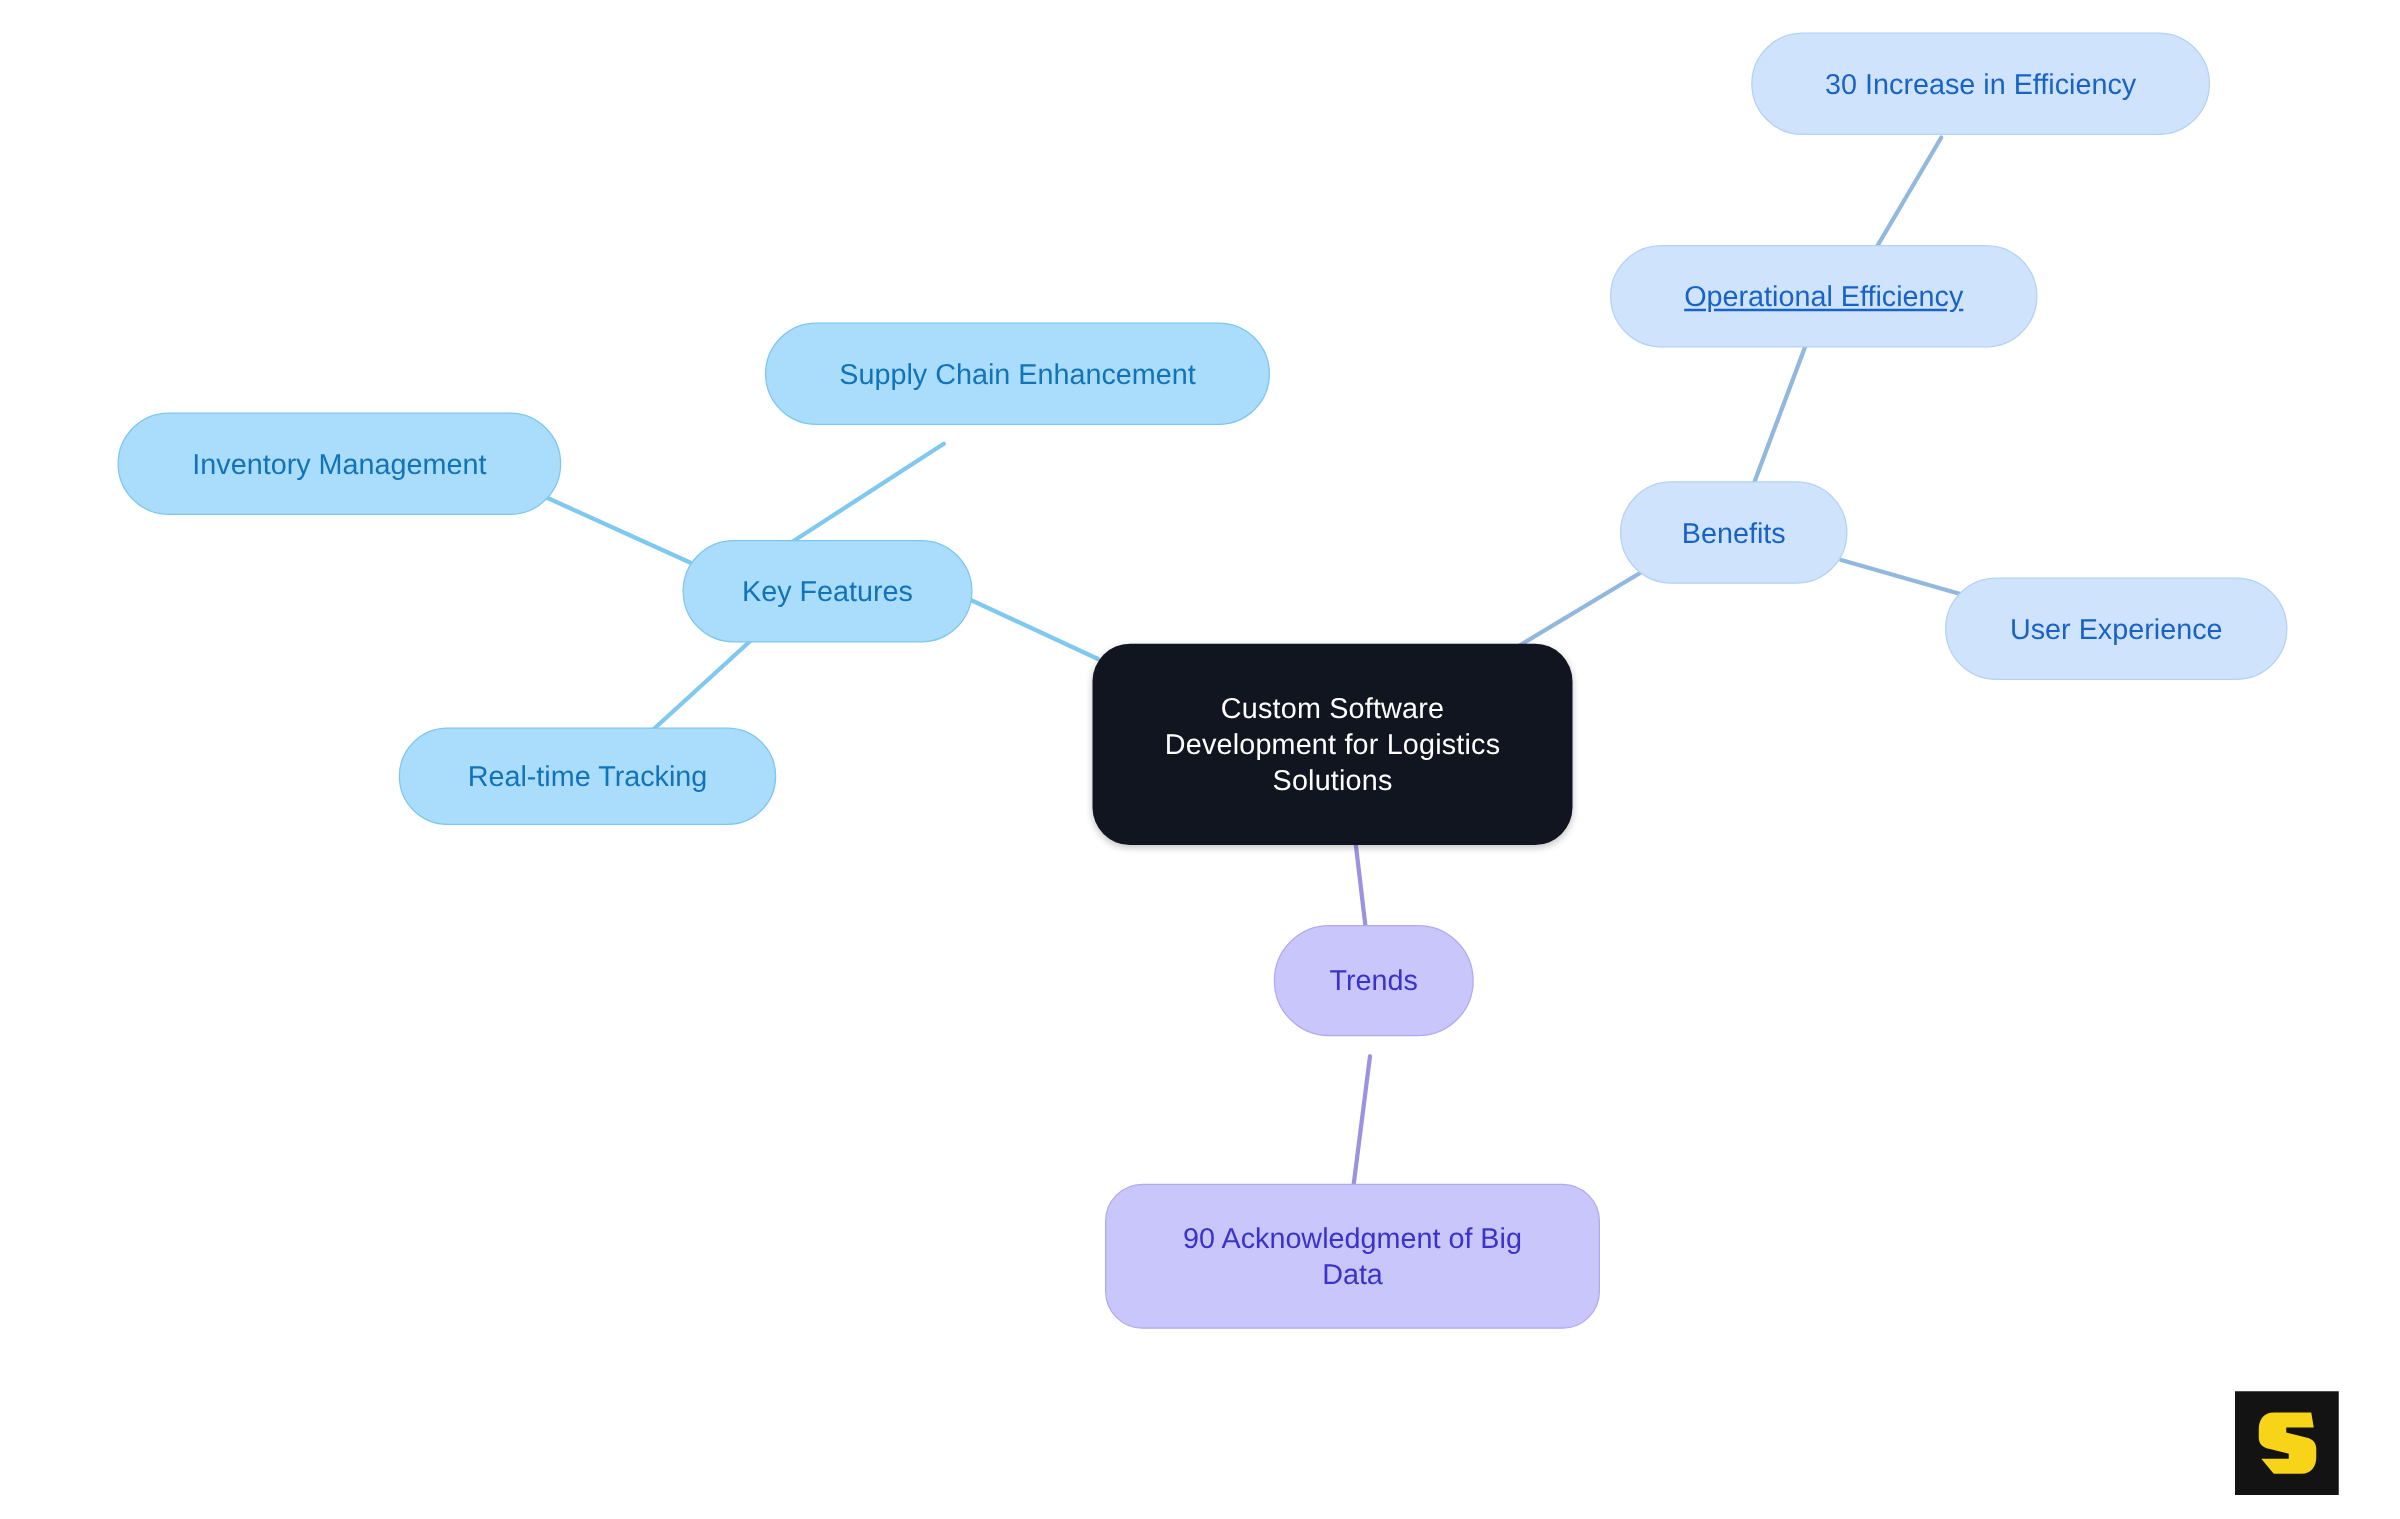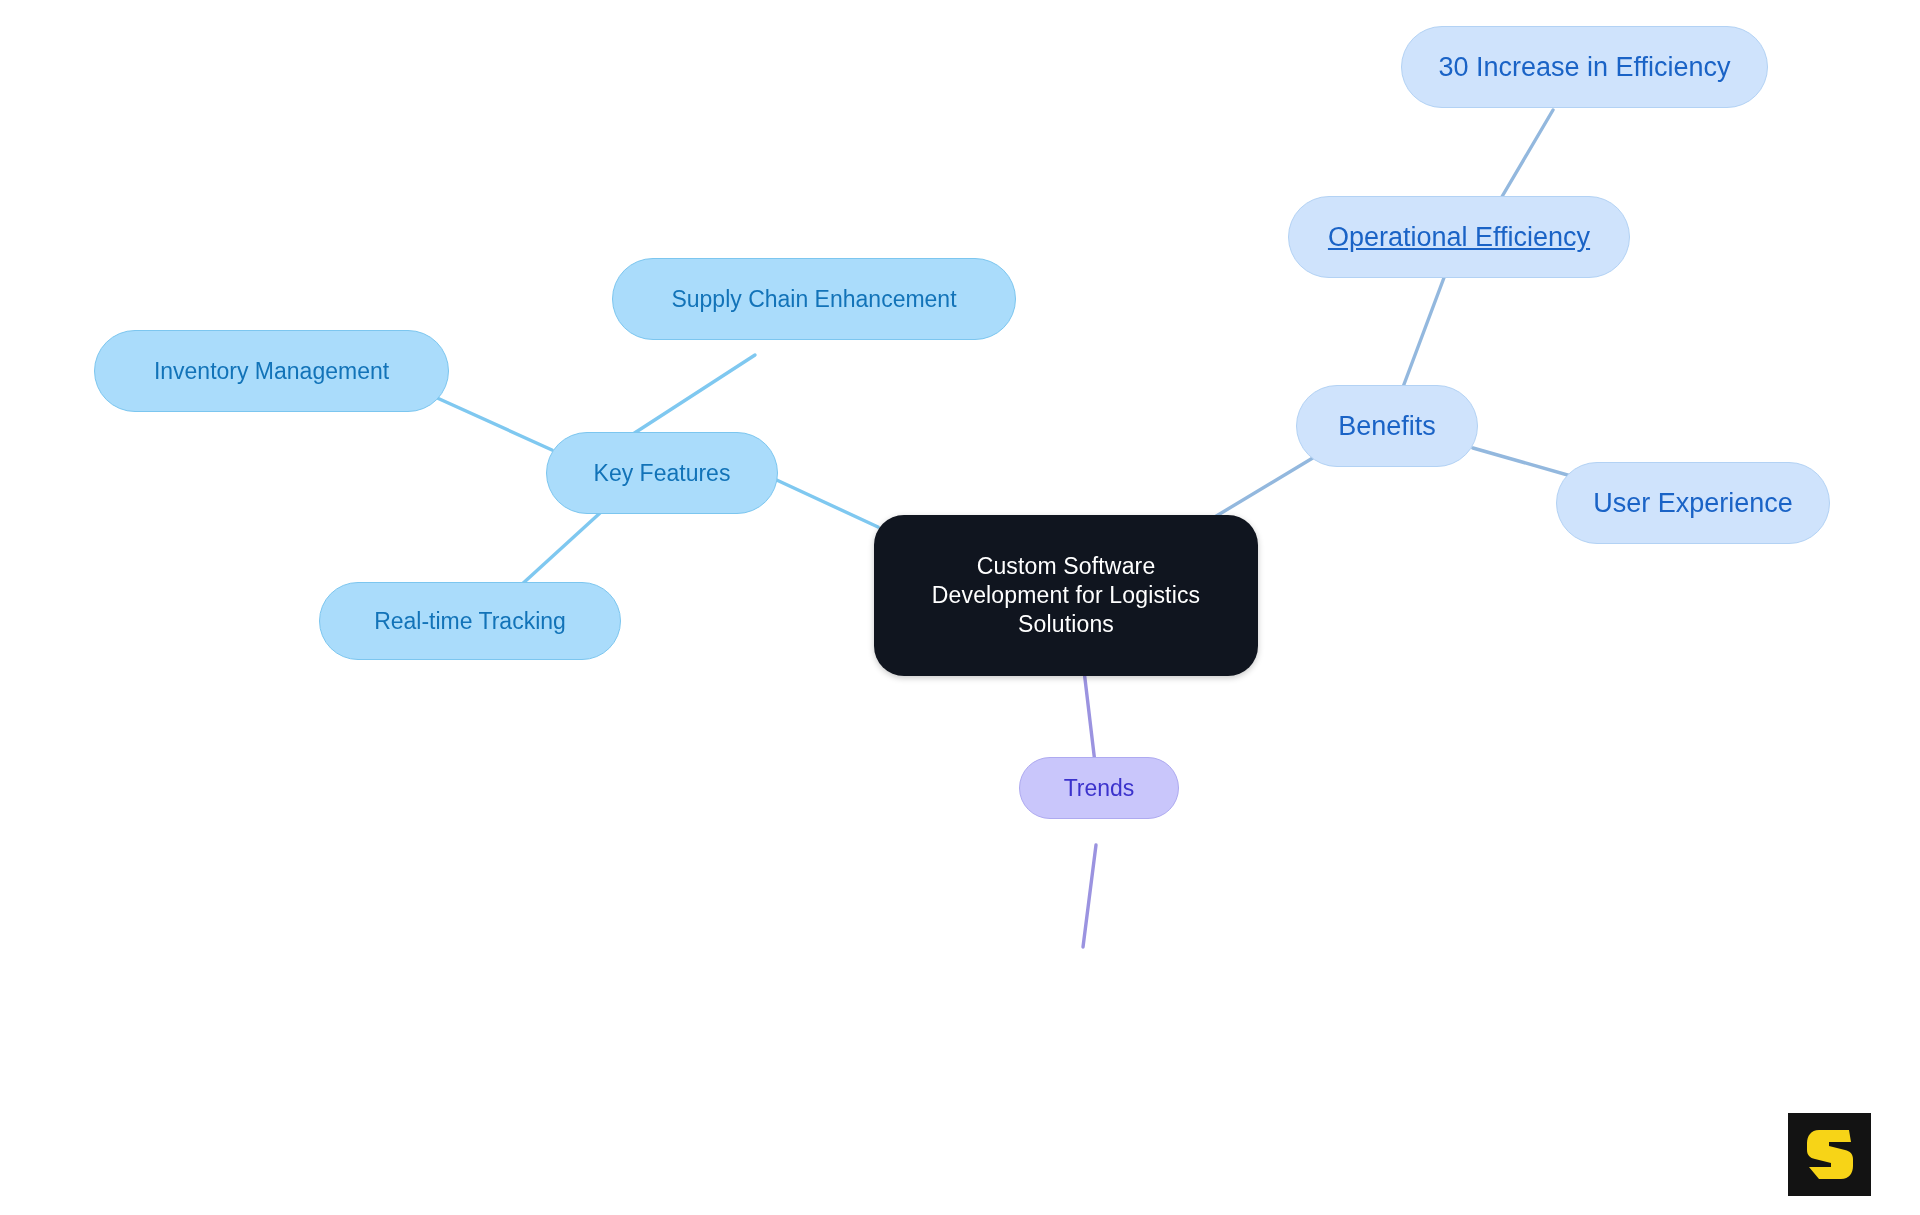--- a/index.html
+++ b/index.html
@@ -61,21 +61,21 @@
     border-radius: 999px;
     font-size: 23px;
   }
 
   
   .node-ice {
     background: #cfe3fc;
     border: 1.6px solid #b3d2f4;
     color: #1a63c6;
     border-radius: 999px;
-    font-size: 27px;
+    font-size: 23px;
   }
 
   
   .node-lav {
     background: #c9c6fb;
     border: 1.6px solid #aeaaf0;
     color: #3b32cc;
     border-radius: 999px;
     font-size: 23px;
   }
@@ -141,22 +141,24 @@
   <div class="node node-sky" style="left:319px; top:582px; width:302px; height:78px;">Real-time Tracking</div>
 
   <div class="node node-ice" style="left:1296px; top:385px; width:182px; height:82px;">Benefits</div>
 
   <div class="node node-ice" style="left:1288px; top:196px; width:342px; height:82px;text-decoration:underline;">Operational Efficiency</div>
 
   <div class="node node-ice" style="left:1401px; top:26px; width:367px; height:82px;">30 Increase in Efficiency</div>
 
   <div class="node node-ice" style="left:1556px; top:462px; width:274px; height:82px;">User Experience</div>
 
-  <div class="node node-lav" style="left:1019px; top:757px; width:160px; height:62px;">Trends</div>
+  <div class="node node-lav" style="left:1019px; top:740px; width:160px; height:89px;">Trends</div>
 
+  <div class="node node-lav node-multiline" style="left:884px; top:947px; width:396px; height:116px;">90 Acknowledgment of Big
+Data</div>
 
   <div id="brand-logo">
     <svg width="50" height="54" viewBox="0 0 50 54" xmlns="http://www.w3.org/2000/svg">
       <path d="M44 2 L14 2 C6 2 2 8 2 15 L2 22 C2 27 5 30 10 31 L26 35 L26 39 L4 39 L14 51 L36 51 C44 51 48 45 48 38 L48 31 C48 26 45 23 40 22 L24 18 L24 14 L46 14 Z" fill="#f7d417"></path>
     </svg>
   </div>
 
 </div>
 
 </body></html>

